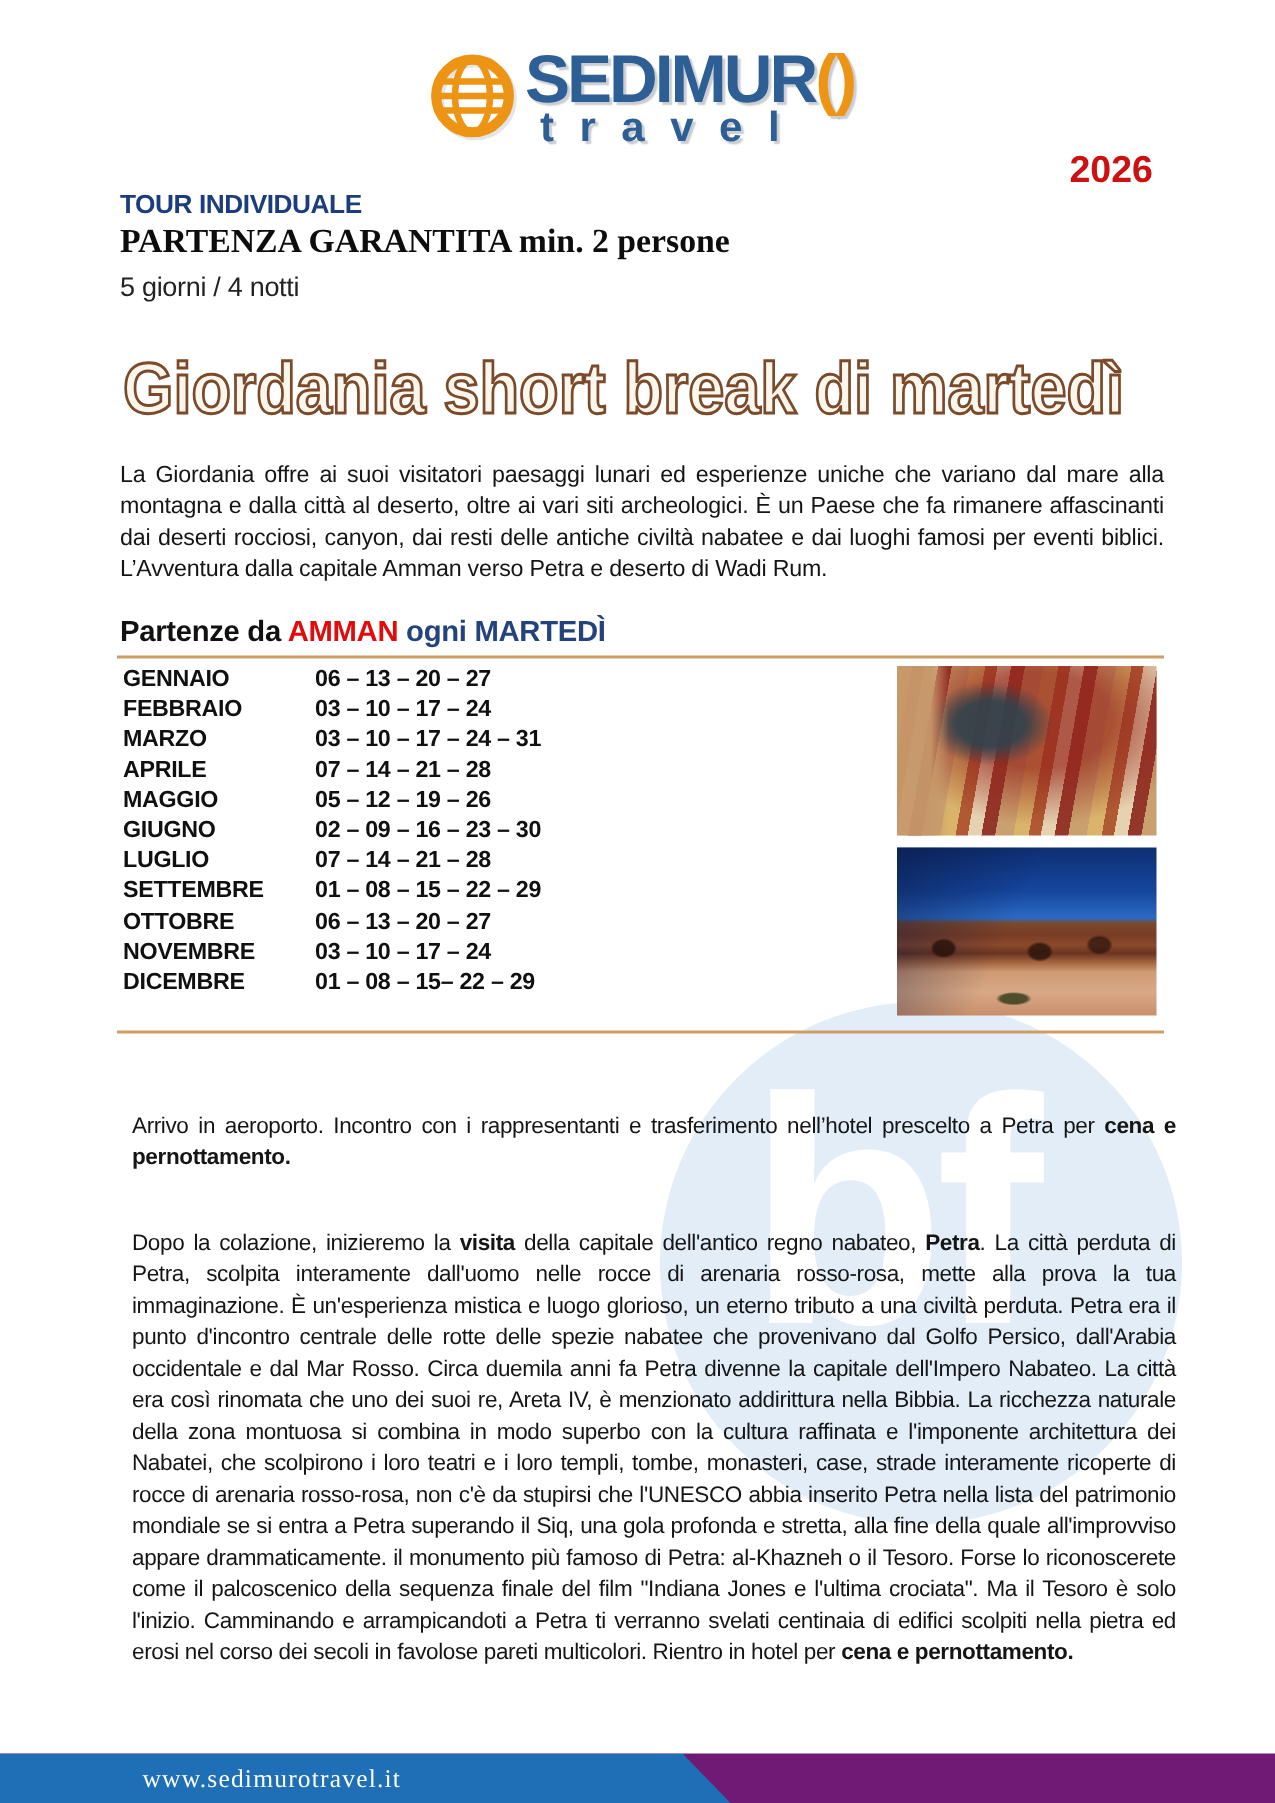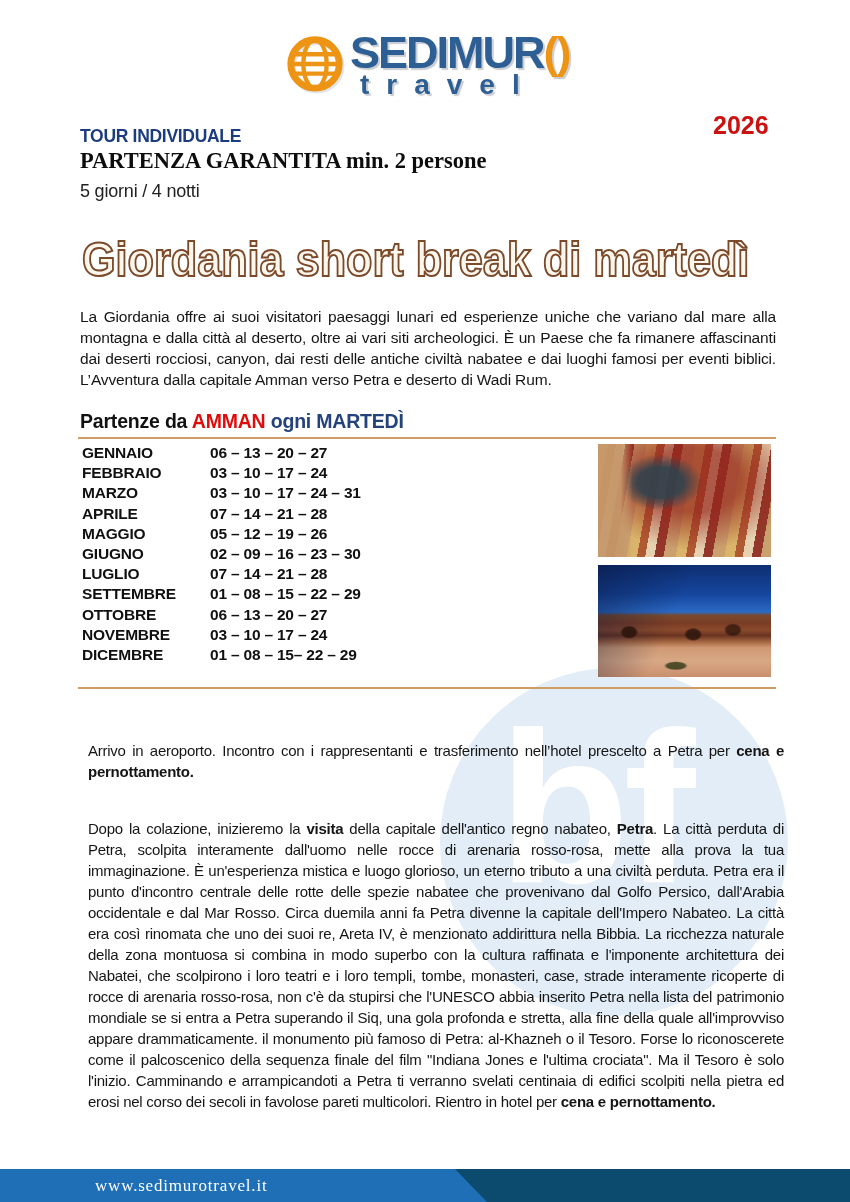--- a/index.html
+++ b/index.html
@@ -24,21 +24,21 @@
   .brand-line{
     font-size:45px;font-weight:bold;line-height:0.95;letter-spacing:-2px;
     color:#2d5f94;text-shadow:2px 2px 1px rgba(100,110,125,.35);
   }
   .brand-mark{color:#ee9414;}
   .travel-line{
     font-size:28px;font-weight:bold;color:#2d5f94;letter-spacing:17px;
     margin-top:-6px;padding-left:10px;text-shadow:2px 2px 1px rgba(100,110,125,.35);
   }
   
-  .year{position:absolute;top:111px;left:713px;color:#cc1111;font-size:25px;font-weight:bold;}
+  .year{position:absolute;top:99px;left:713px;color:#cc1111;font-size:25px;font-weight:bold;}
   .tour-type{position:absolute;top:126px;left:80px;color:#1b3c7e;font-weight:bold;font-size:17.5px;letter-spacing:-0.3px;}
   .guarantee{position:absolute;top:148px;left:80px;font-family:"Liberation Serif",serif;font-weight:bold;font-size:22.5px;color:#0d0d0d;}
   .duration{position:absolute;top:181px;left:80px;font-size:18px;color:#222;letter-spacing:-0.2px;}
   .main-title{
     position:absolute;top:234px;left:82px;white-space:nowrap;
     font-size:48px;font-weight:800;letter-spacing:0px;line-height:1.1;
     color:#fcf6ec;-webkit-text-stroke:2px #7b4a2a;
     transform:scaleX(.9);transform-origin:left center;
   }
   .intro{
@@ -77,21 +77,21 @@
   }
   
   .day-heading{position:absolute;left:80px;font-size:15.5px;font-weight:bold;letter-spacing:-0.15px;color:#0d0d0d;}
   .day1-heading{top:722px;}
   .day2-heading{top:799px;}
   .day-body{position:absolute;left:88px;width:696px;font-size:15px;line-height:21px;text-align:justify;letter-spacing:-0.25px;color:#151515;}
   .day1-body{top:740px;}
   .day2-body{top:818px;}
   .b{font-weight:bold;}
   
-  .footer{position:absolute;left:0;bottom:0;width:850px;height:33px;background:#0c4a6e;}
+  .footer{position:absolute;left:0;bottom:0;width:850px;height:33px;background:#701a75;}
   .footer-dark{position:absolute;inset:0;background:#1e6fb5;clip-path:polygon(0 0,455px 0,487px 100%,0 100%);}
   .footer-url{
     position:absolute;left:95px;top:50%;transform:translateY(-50%);
     color:#ffffff;font-family:"Liberation Serif",serif;font-size:17px;letter-spacing:0.8px;
   }
 </style>
 </head>
 <body>
 
 <div class="page">

